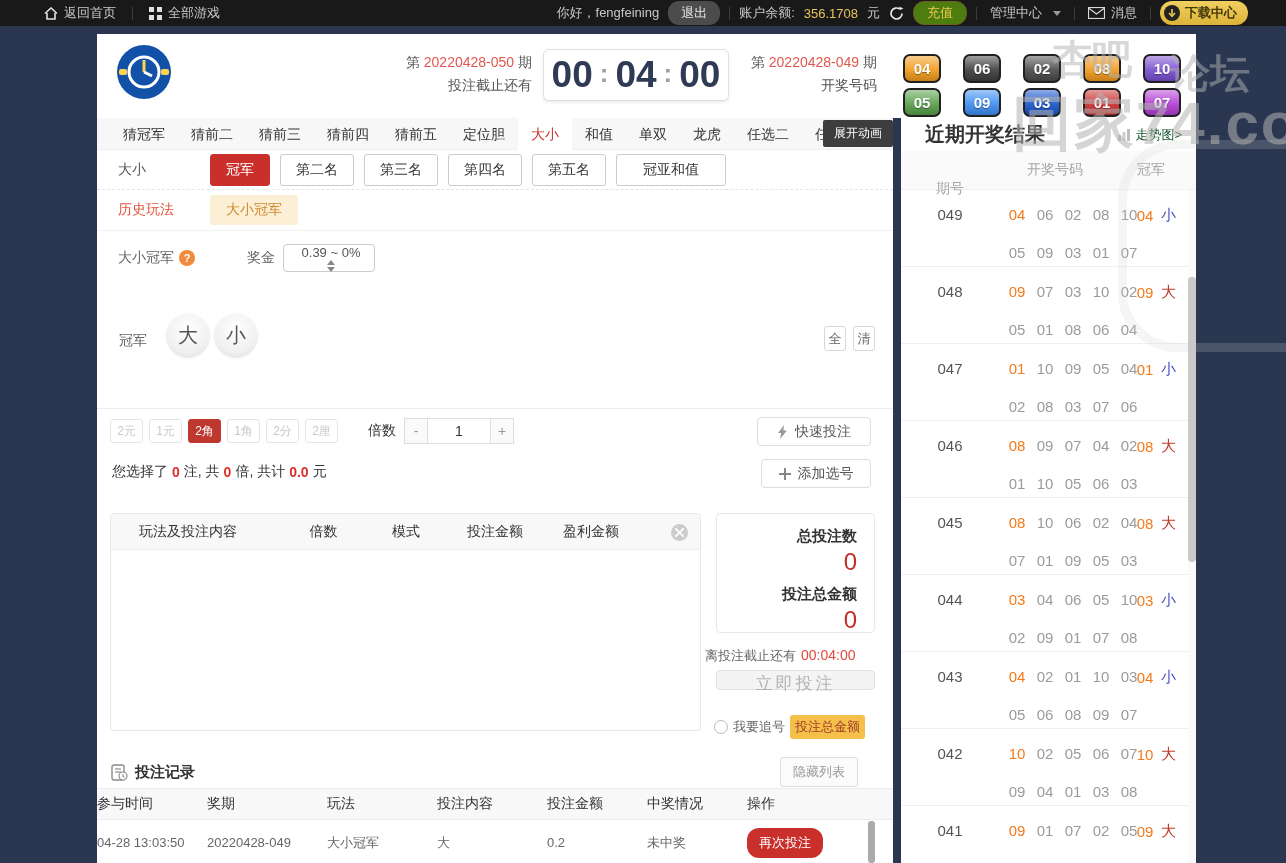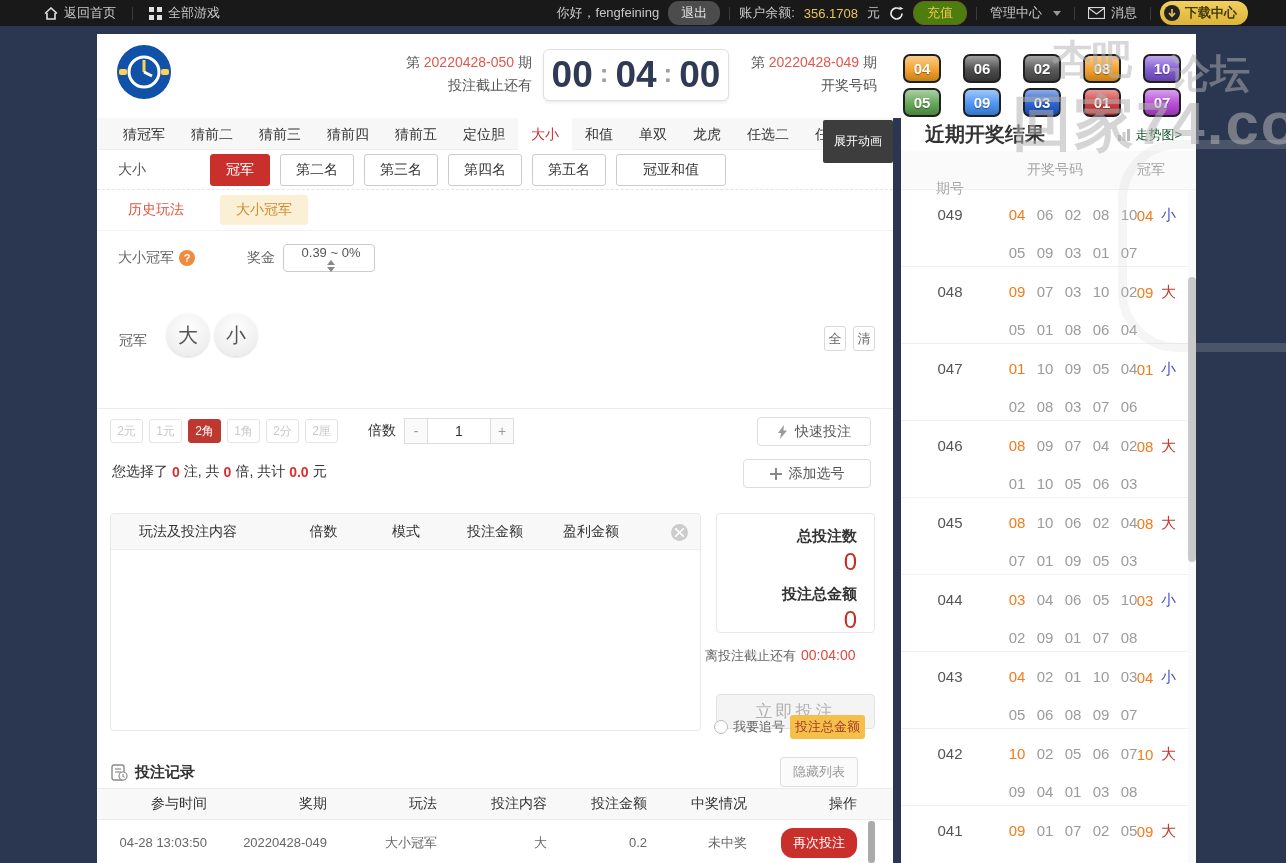--- a/index.html
+++ b/index.html
@@ -35,29 +35,29 @@
   .balls{position:absolute;left:806px;top:20px;display:grid;grid-template-columns:repeat(5,38px);column-gap:22px;row-gap:5px;}
   .ball{width:38px;height:29px;border-radius:7px;border:2px solid #202020;color:#fff;font-weight:bold;font-size:15px;
         display:flex;align-items:center;justify-content:center;text-shadow:0 1px 1px rgba(0,0,0,.4);
         background-image:linear-gradient(rgba(255,255,255,.5),rgba(255,255,255,.08) 55%,rgba(0,0,0,.18));}
   
   .main-col{position:absolute;left:97px;top:118px;width:796px;height:745px;background:#fff;overflow:hidden;z-index:1;}
   .nav-row{position:absolute;top:0;left:0;right:0;height:32px;background:#f7f7f7;border-bottom:1px solid #efefef;}
   .nav-tabs{display:flex;height:32px;padding-left:13px;}
   .nav-tab{padding:0 13px;line-height:32px;font-size:14px;color:#333;cursor:pointer;white-space:nowrap;}
   .nav-tab.active{background:#fff;color:#c9302c;}
-  .expand-btn{position:absolute;right:0;top:2px;background:#3d3d3d;color:#fff;font-size:12px;padding:13px 11px;border-radius:2px;cursor:pointer;}
+  .expand-btn{position:absolute;right:0;top:2px;background:#3d3d3d;color:#fff;font-size:12px;padding:5px 11px;border-radius:2px;cursor:pointer;}
   .subnav-row{position:absolute;top:32px;left:0;right:0;height:40px;display:flex;align-items:center;border-bottom:1px dashed #e5e5e5;}
   .row-label{margin-left:21px;font-size:14px;color:#555;width:92px;}
   .pos-wrap{display:flex;align-items:center;}
   .pos-btn{border:1px solid #ccc;border-radius:3px;padding:6px 15px;font-size:14px;color:#333;margin-right:10px;background:#fff;cursor:pointer;}
   .pos-btn.active{background:#c9302c;border-color:#c9302c;color:#fff;}
   .pos-btn:last-child{padding:6px 26px;}
   .history-row{position:absolute;top:72px;left:0;right:0;height:41px;display:flex;align-items:center;border-bottom:1px solid #f1f1f1;}
-  .hist-label{margin-left:31px;color:#e0543e;font-size:14px;width:92px;}
+  .hist-label{margin-left:21px;color:#e0543e;font-size:14px;width:92px;}
   .hist-tag{background:#fbf0d6;color:#cf8a2d;font-size:14px;padding:6px 16px;border-radius:3px;cursor:pointer;}
   .prize-row{position:absolute;left:0;top:117px;height:45px;display:flex;align-items:center;}
   .play-label{margin-left:21px;font-size:14px;color:#666;}
   .help{width:16px;height:16px;border-radius:50%;background:#f08a3c;color:#fff;font-size:11px;font-weight:bold;
         display:flex;align-items:center;justify-content:center;margin-left:5px;}
   .bonus-label{margin-left:52px;font-size:14px;color:#666;}
   .bonus-select{margin-left:8px;width:92px;height:28px;border:1px solid #ccc;border-radius:4px;display:flex;align-items:center;
                 padding:0 6px 0 10px;font-size:13px;color:#555;justify-content:space-between;cursor:pointer;background:#fff;flex-direction:column;}
   .spin{display:flex;flex-direction:column;gap:2px;}
   .spin i{width:0;height:0;border-left:4px solid transparent;border-right:4px solid transparent;}
@@ -75,50 +75,50 @@
   .amount-row{position:absolute;left:13px;top:300px;display:flex;align-items:center;}
   .amt-btn{min-width:33px;height:24px;line-height:22px;padding:0 2px;text-align:center;border:1px solid #e5e5e5;border-radius:3px;
            color:#c9c9c9;font-size:12px;margin-right:6px;background:#fff;cursor:pointer;}
   .amt-btn.active{background:#bf3830;border-color:#bf3830;color:#fff;}
   .mult-label{margin-left:24px;font-size:14px;color:#333;margin-right:8px;}
   .stepper{display:flex;align-items:center;}
   .step-btn{width:24px;height:26px;border:1px solid #ddd;background:#fafafa;color:#999;font-size:14px;text-align:center;padding:0;cursor:pointer;}
   .step-input{width:62px;height:26px;border:1px solid #ddd;border-left:none;border-right:none;text-align:center;font-size:14px;color:#333;outline:none;}
   .quick-btn{position:absolute;right:22px;top:299px;width:114px;height:29px;border:1px solid #ddd;border-radius:4px;background:#fff;
              color:#555;font-size:14px;display:flex;align-items:center;justify-content:center;gap:7px;cursor:pointer;}
-  .add-btn{position:absolute;right:22px;top:341px;width:128px;height:29px;border:1px solid #ddd;border-radius:4px;background:#fff;
+  .add-btn{position:absolute;right:22px;top:341px;width:110px;height:29px;border:1px solid #ddd;border-radius:4px;background:#fff;
            color:#555;font-size:14px;display:flex;align-items:center;justify-content:center;gap:7px;cursor:pointer;}
   .status-row{position:absolute;left:15px;top:345px;font-size:14px;color:#333;display:flex;gap:4px;align-items:center;}
   .redb{color:#d9302c;font-weight:bold;}
   .bs-table{position:absolute;left:13px;top:395px;width:591px;height:218px;border:1px solid #e8e8e8;border-radius:4px;background:#fff;}
   .bs-head{height:36px;background:#f8f8f8;border-bottom:1px solid #eee;display:flex;align-items:center;font-size:14px;color:#333;border-radius:4px 4px 0 0;}
   .bs-col{text-align:center;}
   .c0{width:160px;text-align:left;padding-left:28px;}
   .c1{width:105px;} .c2{width:60px;} .c3{width:118px;} .c4{width:74px;}
   .bs-close{position:absolute;right:12px;top:10px;width:17px;height:17px;border-radius:50%;background:#ccc;
             display:flex;align-items:center;justify-content:center;cursor:pointer;}
   .bs-summary{position:absolute;left:619px;top:395px;width:159px;height:120px;border:1px solid #e8e8e8;border-radius:4px;
               text-align:right;padding:13px 17px 0 0;}
   .bs-sum-label{font-size:15px;font-weight:bold;color:#333;display:block;}
   .bs-sum-val{font-size:24px;color:#c12e25;display:block;margin:2px 0 9px;}
   .bs-deadline{position:absolute;left:608px;top:529px;width:172px;font-size:13px;color:#666;}
   .bs-deadline .time{color:#e0483c;font-size:14px;margin-left:5px;}
-  .bet-now{position:absolute;left:619px;top:576px;width:159px;height:35px;background:#f4f4f4;border:1px solid #e2e2e2;
+  .bet-now{position:absolute;left:619px;top:552px;width:159px;height:20px;background:#f4f4f4;border:1px solid #e2e2e2;
            border-radius:4px;color:#b3b3b3;font-size:17px;letter-spacing:3px;cursor:default;}
   .chase-row{position:absolute;left:617px;top:597px;display:flex;align-items:center;gap:5px;font-size:13px;color:#666;}
   .radio{width:14px;height:14px;border:1px solid #bbb;border-radius:50%;background:#fff;cursor:pointer;}
   .chase-tag{background:#f5c04a;color:#a03a2d;padding:3px 5px;border-radius:3px;}
   .records{position:absolute;top:635px;left:0;right:0;bottom:0;}
   .rec-head{height:32px;display:flex;align-items:center;padding-left:14px;gap:7px;margin-top:3px;}
   .rec-title{font-weight:bold;font-size:15px;color:#333;}
   .hide-btn{position:absolute;right:35px;top:4px;border:1px solid #ddd;background:#fbfbfb;color:#999;font-size:13px;
             padding:5px 12px;border-radius:3px;cursor:pointer;}
   .rec-thead{height:32px;background:#f8f8f8;border-top:1px solid #ededed;border-bottom:1px solid #ededed;
              display:flex;align-items:center;color:#333;font-size:14px;}
-  .rc{text-align:right;}
+  .rc{text-align:left;}
   .rc0{width:110px;} .rc1{width:120px;} .rc2{width:110px;} .rc3{width:110px;} .rc4{width:100px;} .rc5{width:100px;} .rc6{width:110px;}
   .rec-row{height:45px;display:flex;align-items:center;color:#666;font-size:13px;}
   .rebet-btn{background:#c9302c;color:#fff;border-radius:12px;padding:6px 12px;font-size:13px;cursor:pointer;display:inline-block;}
   .rec-scroll{position:absolute;right:18px;top:68px;width:7px;height:42px;background:#ababab;border-radius:3px;}
   
   .sidebar{position:absolute;left:901px;top:118px;width:295px;height:745px;background:#fff;overflow:hidden;z-index:1;}
   .sb-header{height:33px;display:flex;align-items:center;padding:0 14px 0 24px;}
   .sb-title{font-size:20px;font-weight:bold;color:#333;}
   .trend-link{margin-left:auto;display:flex;align-items:center;gap:4px;color:#14532d;font-size:13px;cursor:pointer;}
   .sb-thead{height:39px;background:#fafafa;display:flex;align-items:center;color:#a6a6a6;font-size:14px;border-bottom:1px solid #f0f0f0;}

